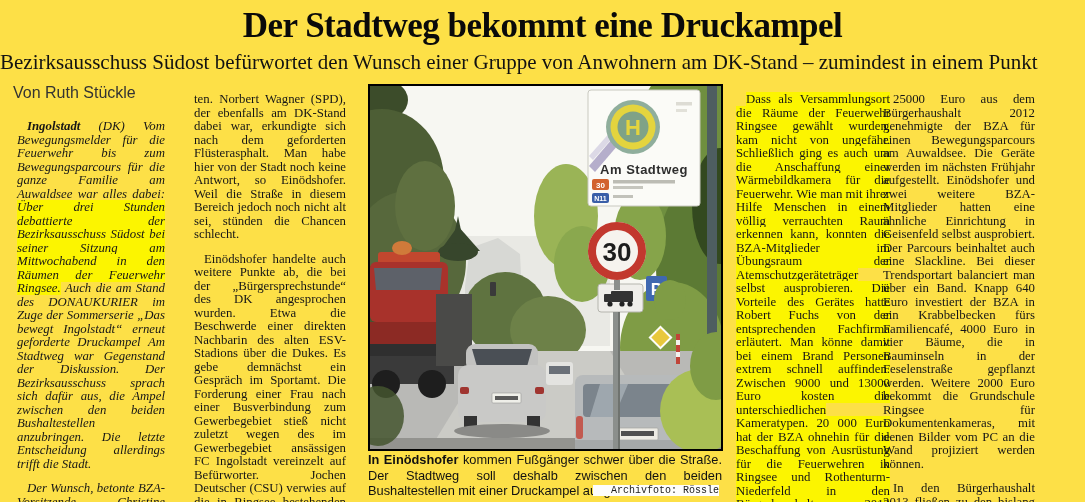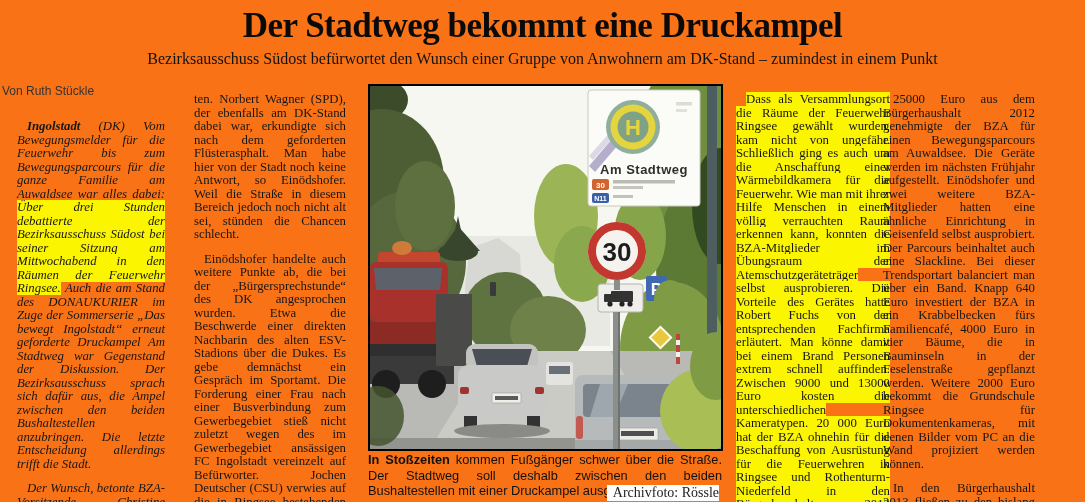--- a/index.html
+++ b/index.html
@@ -1,40 +1,40 @@
 <!DOCTYPE html>
 <html lang="de" style="--hl: #fcf500;"><head>
 <meta charset="utf-8">
 <style>
   html,body{margin:0;padding:0;background:#ffffff;}
-  .page{position:relative;width:1085px;height:502px;background:#f97316;overflow:hidden;
+  .page{position:relative;width:1085px;height:502px;background:#fde047;overflow:hidden;
         font-family:"Liberation Serif",serif;color:#161616;}
   .title{position:absolute;top:6px;left:0;width:100%;margin:0;text-align:center;
          font-size:35px;font-weight:bold;letter-spacing:-0.5px;color:#0a0a0a;}
-  .subtitle{position:absolute;top:50px;left:0;width:100%;margin:0;text-align:center;
-            font-size:16px;font-weight:normal;color:#121212;}
-  .byline{position:absolute;left:2px;top:84px;font-family:"Liberation Sans",sans-serif;
-          font-size:12px;color:#333;}
+  .subtitle{position:absolute;top:50px;left:0;width:100%;margin:0;text-align:left;
+            font-size:21px;font-weight:normal;color:#121212;}
+  .byline{position:absolute;left:13px;top:84px;font-family:"Liberation Sans",sans-serif;
+          font-size:16px;color:#333;}
   .col{position:absolute;top:82px;height:420px;overflow:hidden;text-align:justify;
        font-size:12.8px;line-height:13.5px;hyphens:auto;-webkit-hyphens:auto;}
   .col .para{margin:11px;}
   .col .para.indent{text-indent:10px;}
   .col-1{left:6px;width:170px;top:109px;height:393px;font-style:italic;}
   .col-2{left:183px;width:174px;}
   .col-3{left:725px;width:176px;}
   .col-4{left:872px;width:174px;}
   .b{font-weight:bold;}
   .hl{background:var(--hl,#fcf500);}
   .photo{position:absolute;left:368px;top:84px;width:351px;height:363px;
          border:2px solid #000;box-sizing:content-box;background:#f5f5f0;}
   .caption{position:absolute;left:368px;top:452px;width:354px;margin:0;
            font-family:"Liberation Sans",sans-serif;font-size:12.8px;line-height:15.6px;
            color:#111;text-align:justify;}
-  .credit{position:absolute;right:366px;top:485px;font-family:Liberation Serif, serif;
-          font-size:14px;color:#222;background:#fdfdfc;padding-left:6px;}
+  .credit{position:absolute;right:366px;top:485px;font-family:Liberation Mono, monospace;
+          font-size:10px;color:#222;background:#fdfdfc;padding-left:18px;}
   svg{display:block;}
 </style>
 </head>
 <body>
 
 <div class="page">
 
   <h1 class="title">Der Stadtweg bekommt eine Druckampel</h1>
   <h2 class="subtitle">Bezirksausschuss Südost befürwortet den Wunsch einer Gruppe von Anwohnern am DK-Stand – zumindest in einem Punkt</h2>
   <div class="byline">Von Ruth Stückle</div>
@@ -208,16 +208,16 @@
       </g>
 
       <g>
         <ellipse cx="330" cy="325" rx="40" ry="42" fill="#a9bf55"></ellipse>
         <ellipse cx="346" cy="280" rx="26" ry="34" fill="#7f9c45"></ellipse>
         <ellipse cx="8" cy="330" rx="26" ry="30" fill="#44552f" opacity="0.85"></ellipse>
       </g>
     </svg>
   </div>
 
-  <p class="caption"><span class="b">In Stoßzeiten</span><span> kommen Fußgänger schwer über die Straße. Der Stadtweg soll deshalb zwischen den beiden Bushaltestellen mit einer Druckampel ausgestattet werden.</span></p>
+  <p class="caption"><span class="b">In Einödshofer</span><span> kommen Fußgänger schwer über die Straße. Der Stadtweg soll deshalb zwischen den beiden Bushaltestellen mit einer Druckampel ausgestattet werden.</span></p>
   <span class="credit">Archivfoto: Rössle</span>
 
 </div>
 
 </body></html>

